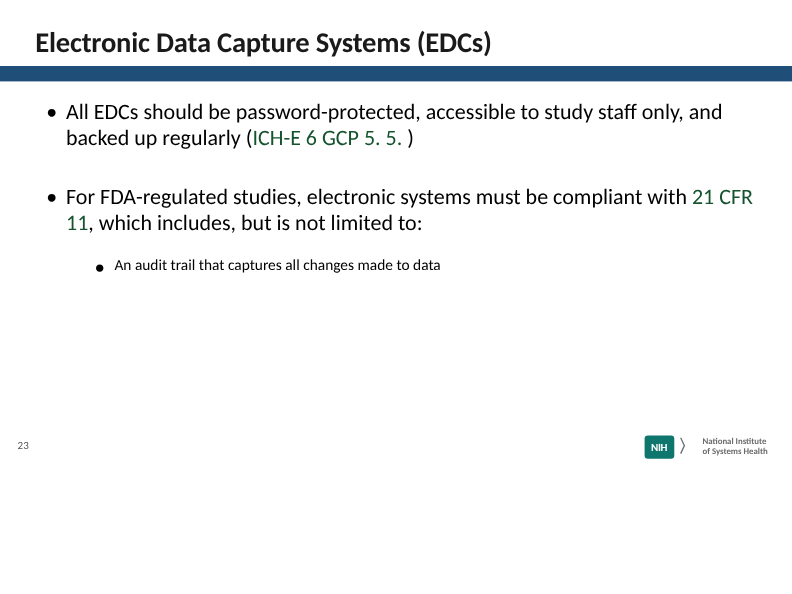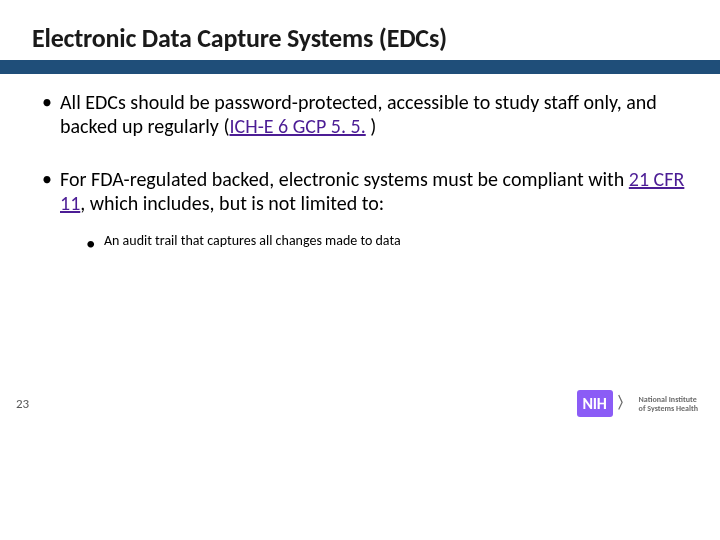--- a/index.html
+++ b/index.html
@@ -65,43 +65,42 @@
   }
   ul.sub > li::before {
     content: "•";
     position: absolute;
     left: 26px;
     top: 0;
     font-size: 19px;
     color: #000;
   }
   .link {
-    text-decoration: underline;
-    color: #4c1d95;
+    color: #14532d;
   }
   .page-num {
     position: absolute;
     left: 16px;
     bottom: 20px;
-    font-size: 13px;
+    font-size: 10px;
     color: #555;
   }
   .logo-wrap {
     position: absolute;
     right: 22px;
     bottom: 14px;
     display: flex;
     align-items: center;
     gap: 6px;
   }
   .nih-box {
-    background: #8b5cf6;
+    background: #0f766e;
     color: #fff;
     font-weight: 700;
-    font-size: 16px;
+    font-size: 10px;
     padding: 4px 6px;
     border-radius: 3px;
     letter-spacing: -0.3px;
   }
   .nih-chevron {
     color: #6b6b6b;
     font-size: 16px;
     font-weight: 700;
     margin-left: -2px;
   }
@@ -120,21 +119,21 @@
   <div class="title-bar"></div>
 
   <div class="content">
     <ul class="top">
 
       <li>
         <span>All EDCs should be password-protected, accessible to study staff only, and backed up regularly (</span><span class="link">ICH-E 6 GCP 5. 5.</span><span> )</span>
       </li>
 
       <li>
-        <span>For FDA-regulated backed, electronic systems must be compliant with </span><span class="link">21 CFR 11</span><span>, which includes, but is not limited to:</span>
+        <span>For FDA-regulated studies, electronic systems must be compliant with </span><span class="link">21 CFR 11</span><span>, which includes, but is not limited to:</span>
 
         <ul class="sub">
           <li>An audit trail that captures all changes made to data</li>
         </ul>
       </li>
 
     </ul>
   </div>
 
   <div class="page-num">23</div>

